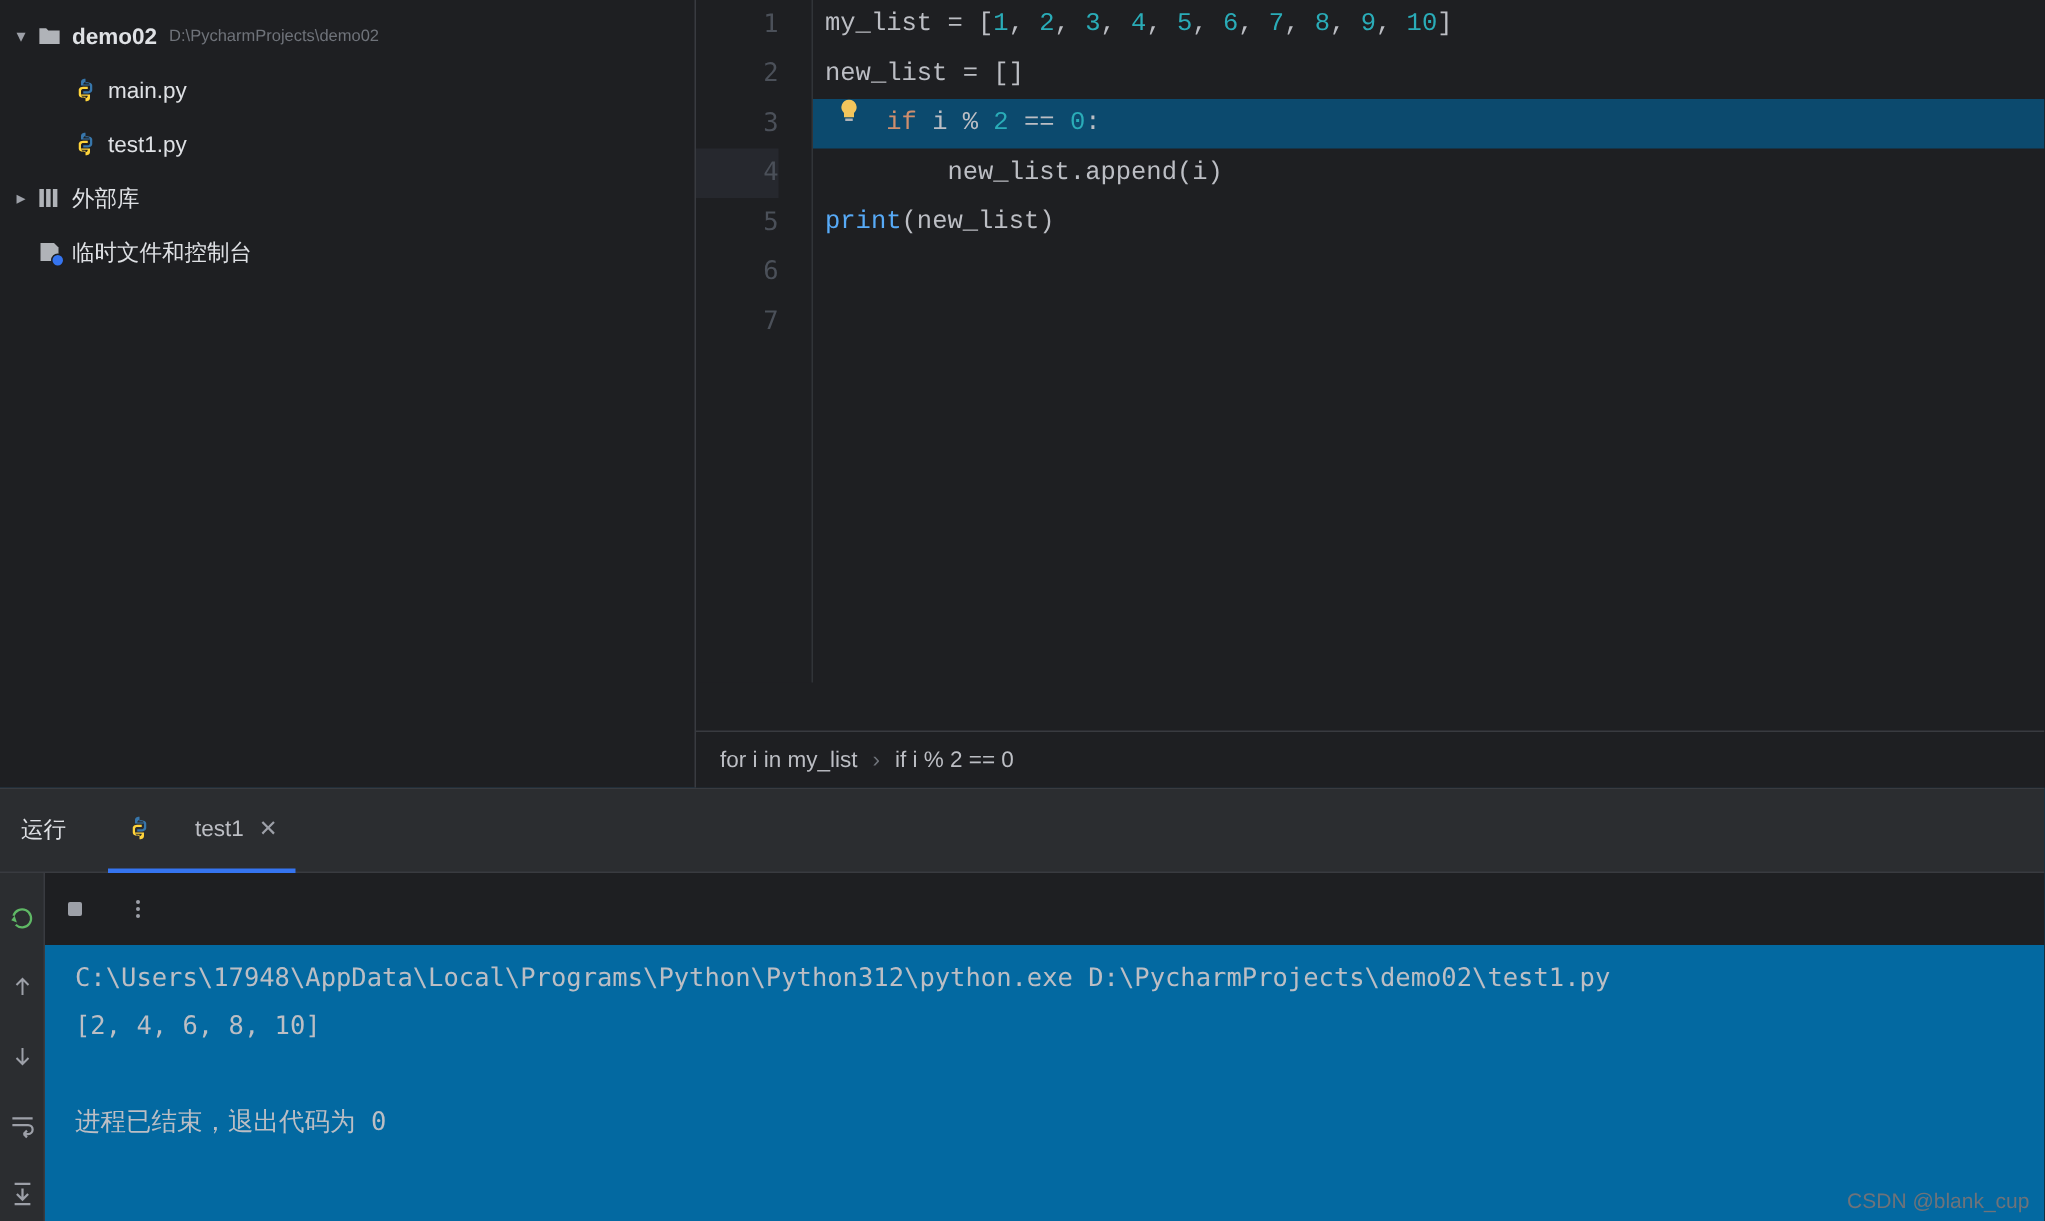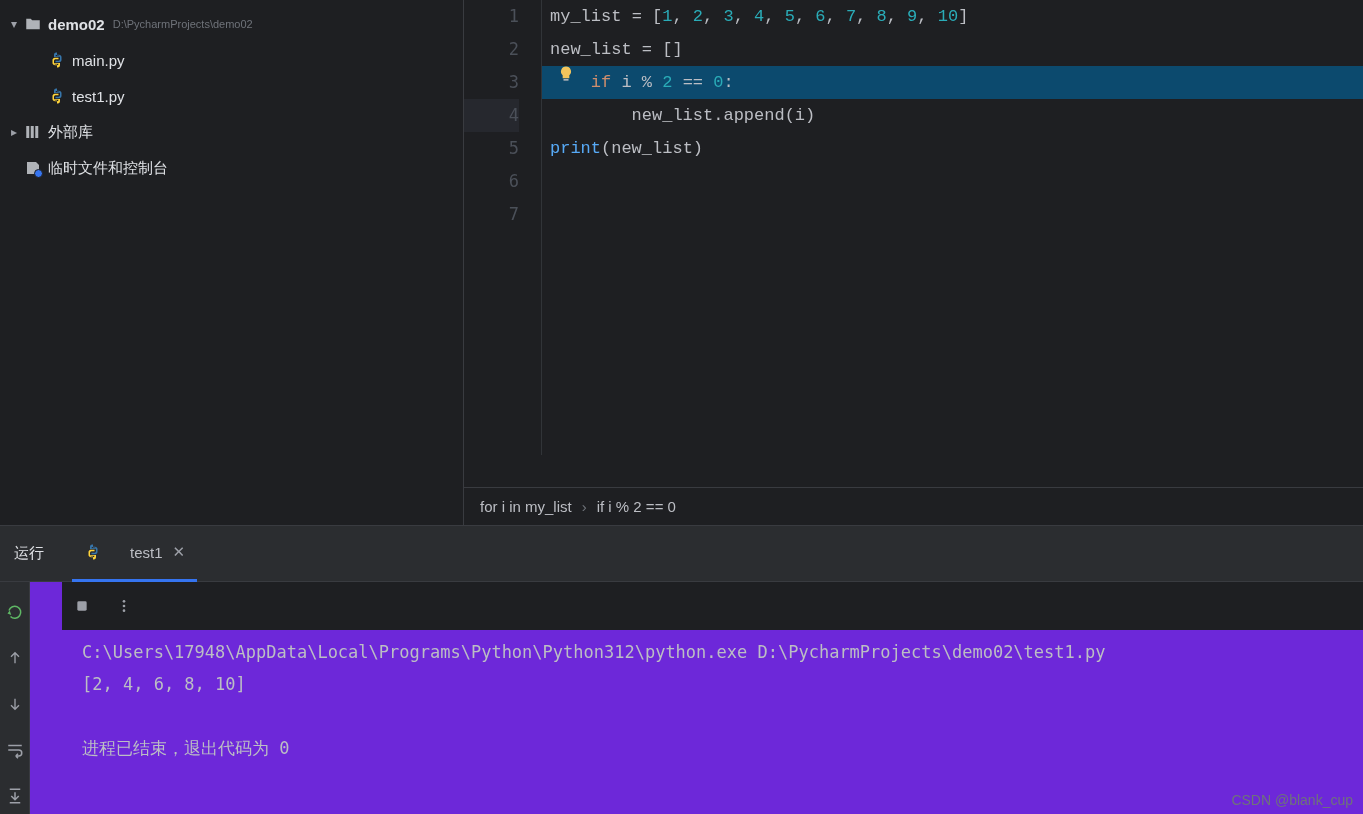--- a/index.html
+++ b/index.html
@@ -75,38 +75,38 @@
 .breadcrumb {
   height: 38px; border-top: 1px solid #393b40;
   display: flex; align-items: center;
   padding-left: 16px; font-size: 15px;
   color: #bcbec4; background: #1e1f22; margin-top: 32px;
 }
 .breadcrumb .sep { color: #6f737a; padding: 0 10px; }
 
 .run-panel {
   height: 289px; border-top: 1px solid #393b40;
-  background: #6d28d9; display: flex; flex-direction: column;
+  background: #0369a1; display: flex; flex-direction: column;
 }
 .run-tabs {
   height: 56px; display: flex; align-items: center;
   padding-left: 6px; background: #2b2d30;
   border-bottom: 1px solid #393b40;
 }
 .run-tabs-label {
   font-size: 15px; color: #dfe1e5; padding: 0 8px;
 }
 .run-tab {
   display: flex; align-items: center; height: 56px;
   padding: 0 12px; margin-left: 20px;
   border-bottom: 3px solid #3574f0;
   font-size: 15px;
 }
 .run-tab .close { margin-left: 10px; color: #9da0a8; font-size: 15px; cursor: pointer; }
-.run-body { flex: 1; display: flex; gap: 32px; }
+.run-body { flex: 1; display: flex; }
 .run-gutter {
   width: 30px; background: #2b2d30;
   display: flex; flex-direction: column;
   align-items: center; padding-top: 20px;
   gap: 26px; border-right: 1px solid #393b40;
 }
 .run-gutter-btn {
   width: 20px; height: 20px; color: #9da0a8;
   cursor: pointer; display: flex;
   align-items: center; justify-content: center;

